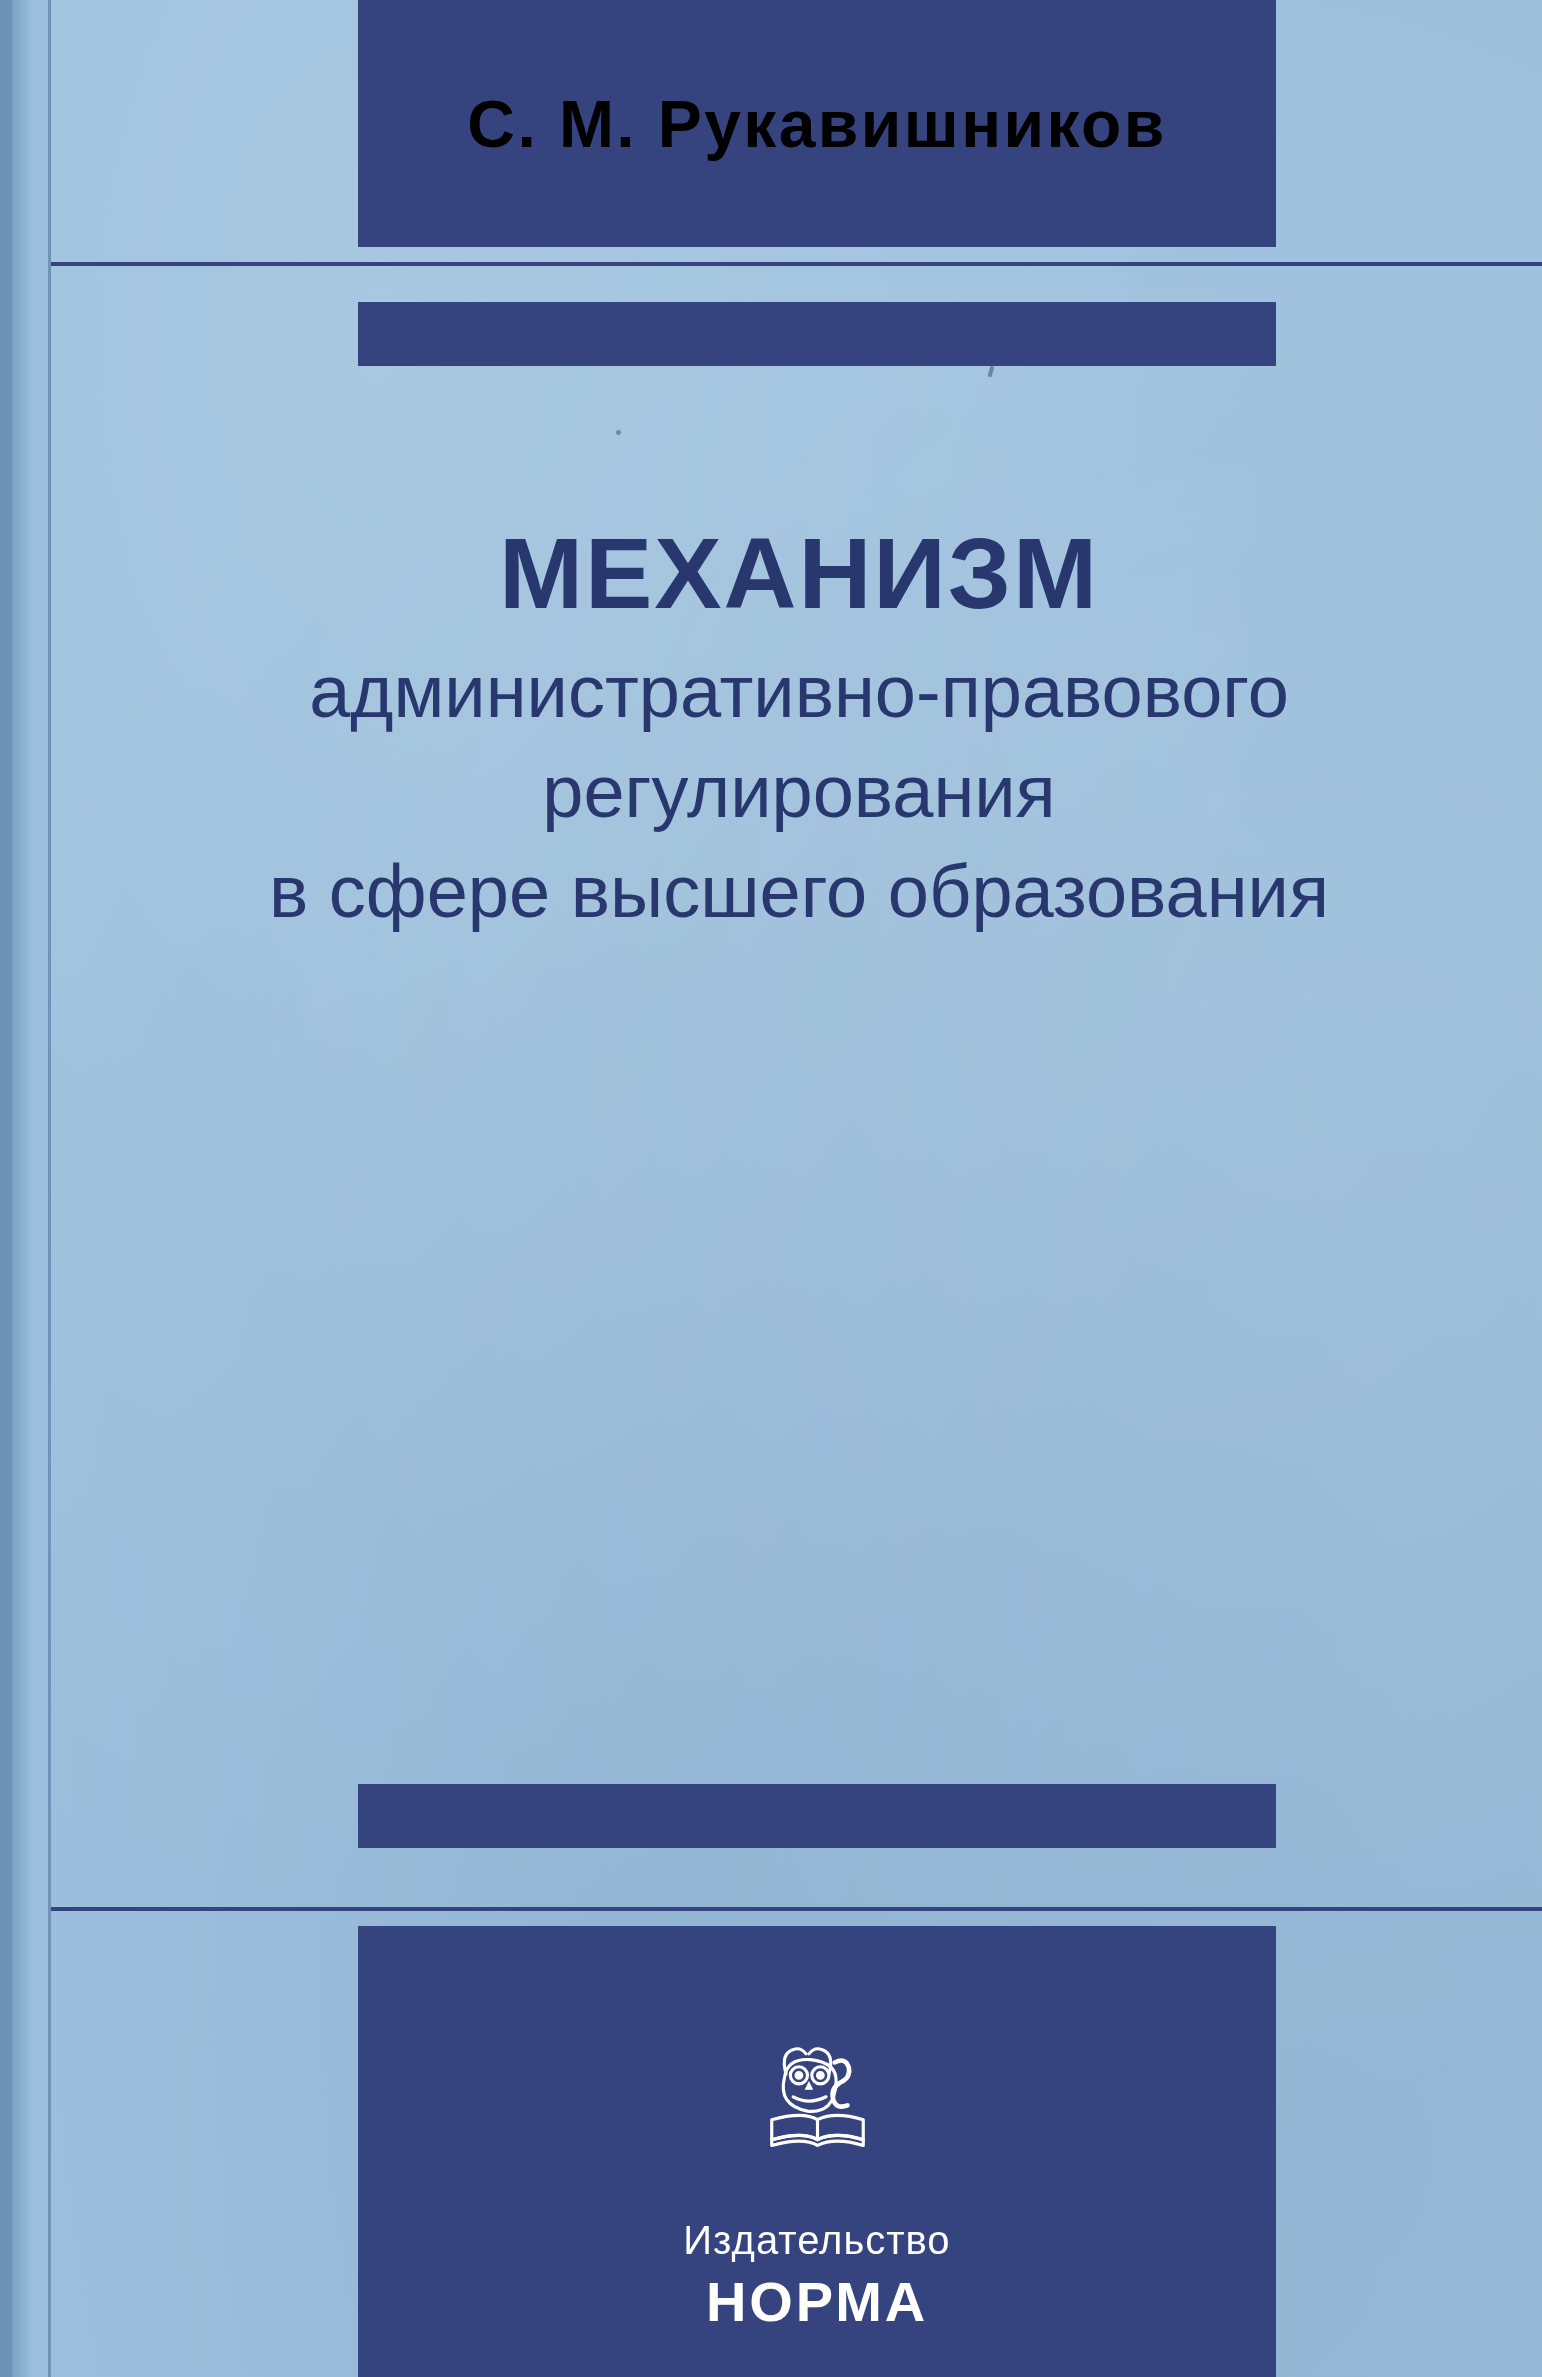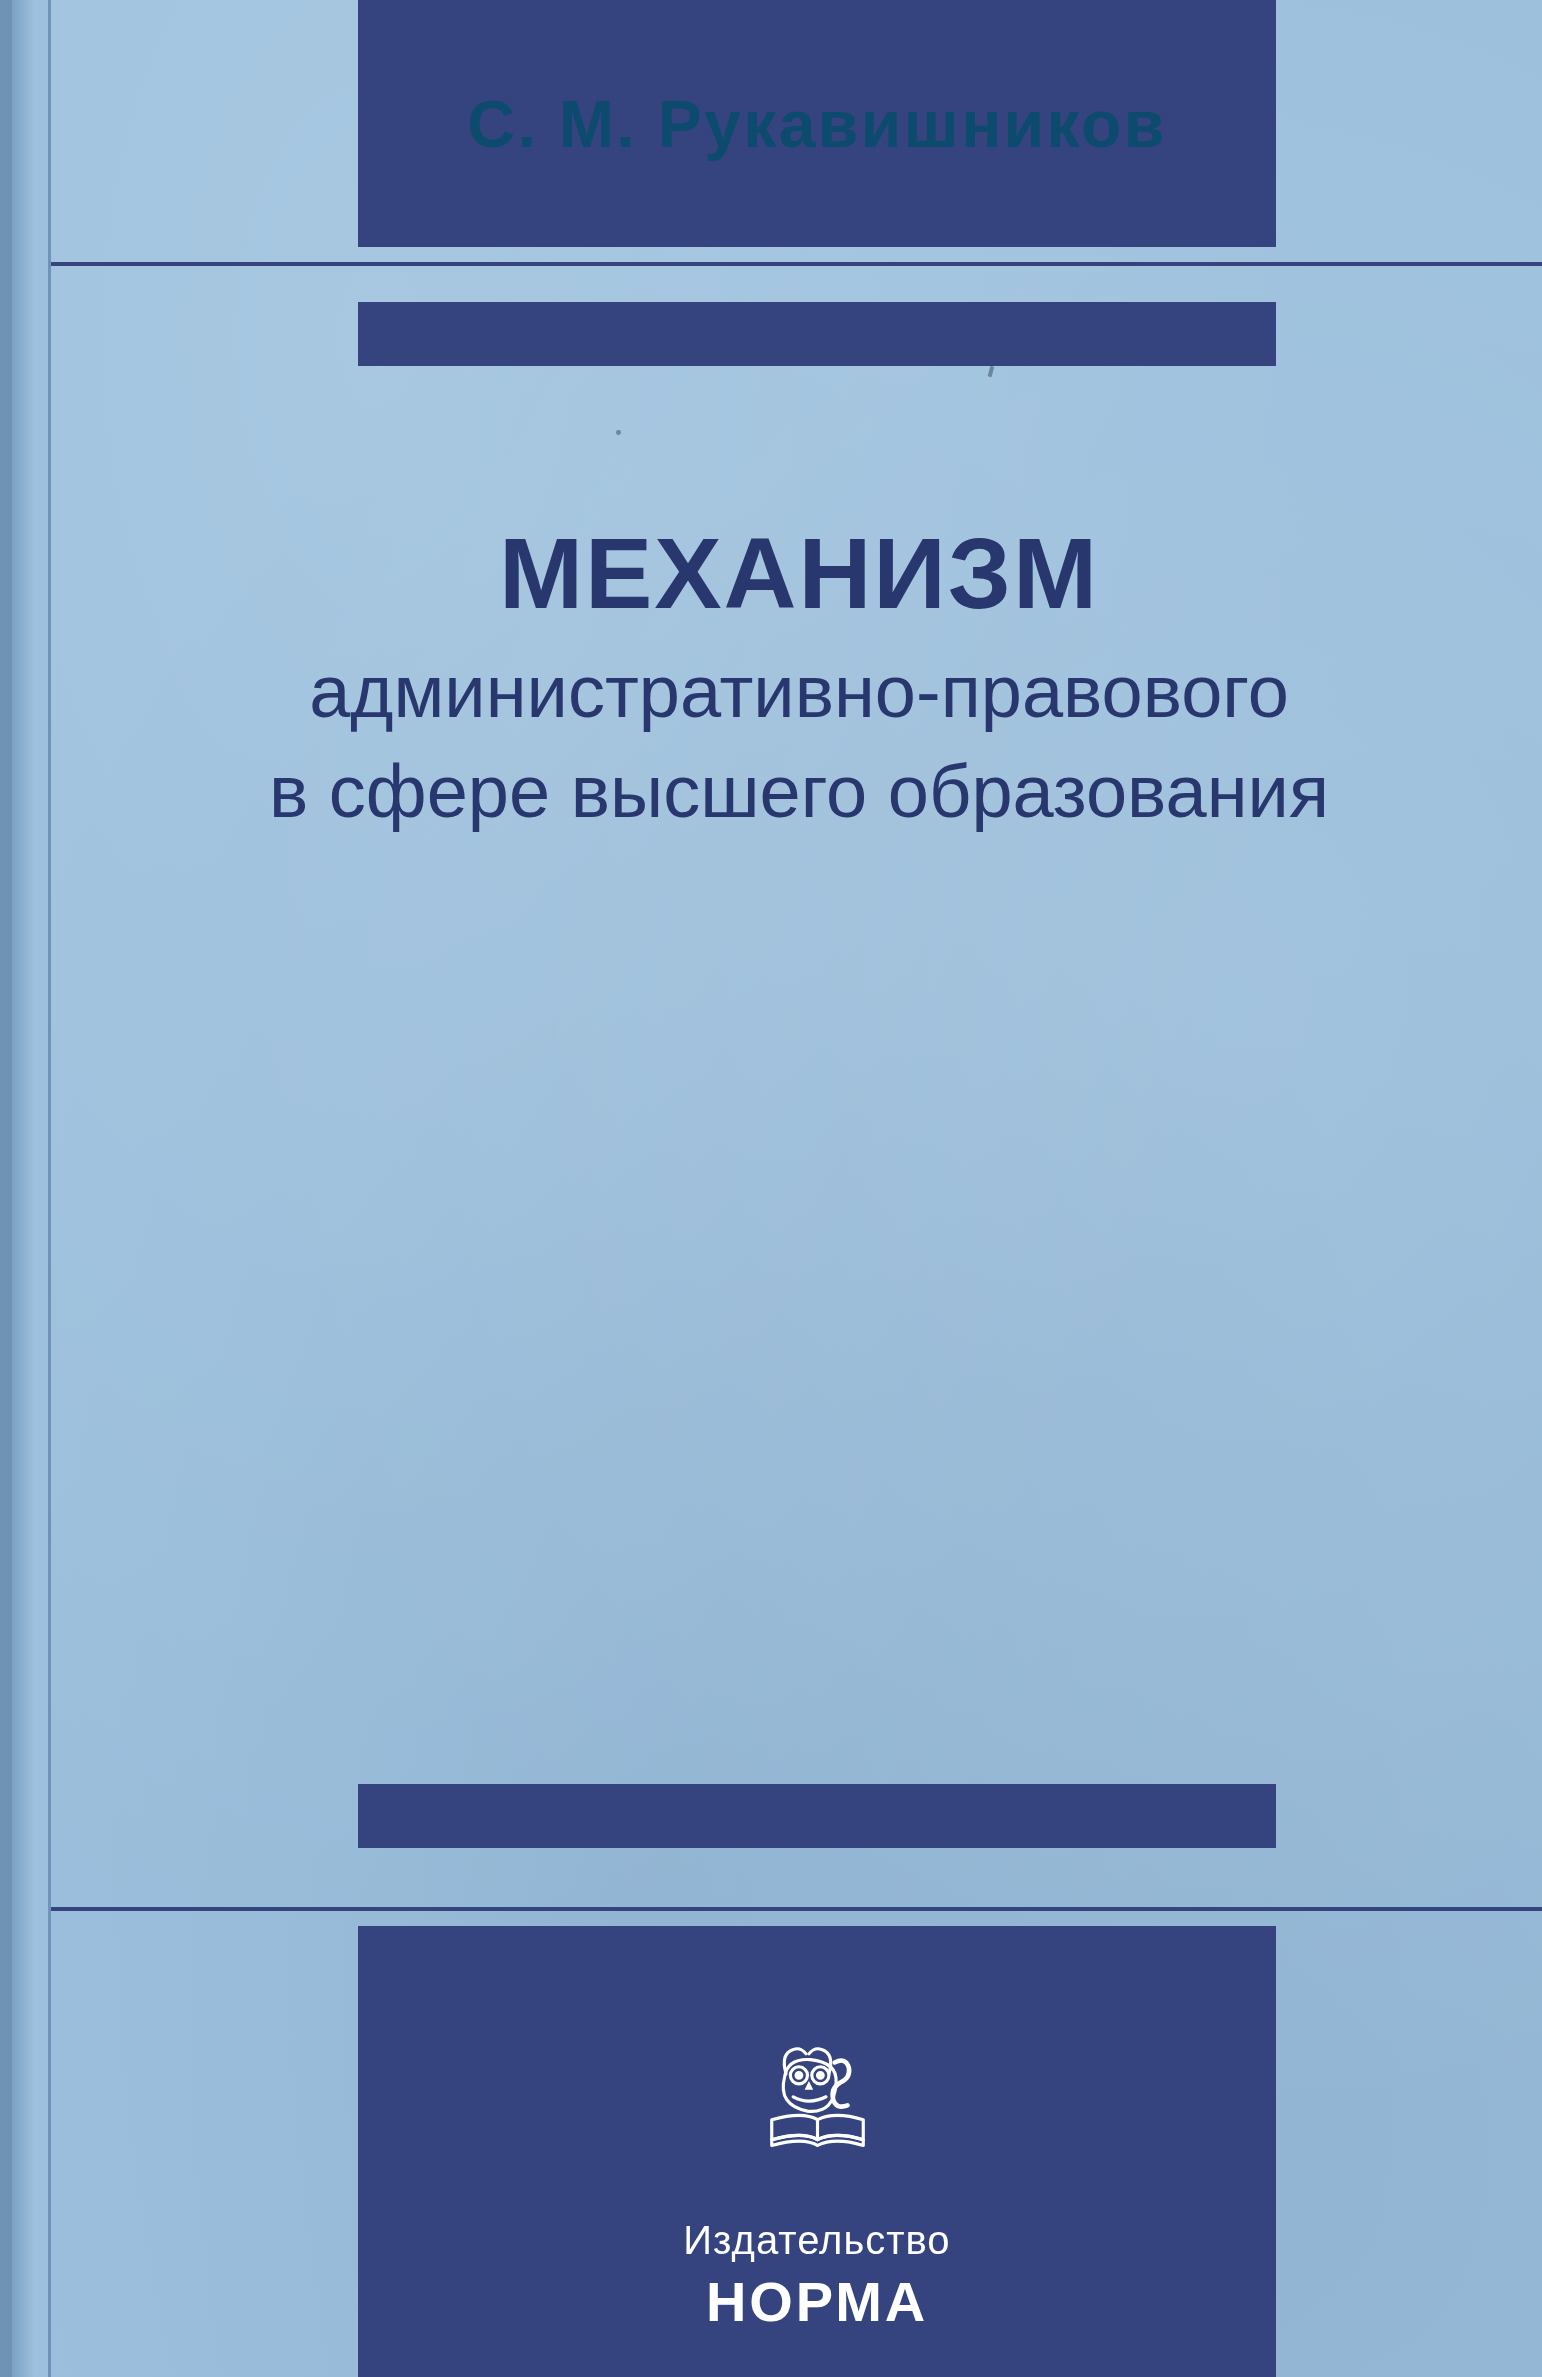--- a/index.html
+++ b/index.html
@@ -75,21 +75,21 @@
   }
   .author-text {
     position: absolute;
     left: 358px;
     top: 0;
     width: 918px;
     height: 247px;
     display: flex;
     align-items: center;
     justify-content: center;
-    color: #0c4a6e;
+    color: #000000;
     font-weight: bold;
     font-size: 66px;
     letter-spacing: 2.4px;
     text-align: center;
     font-family: "Liberation Sans", sans-serif;
   }
   .rule-top {
     left: 51px;
     top: 262px;
     width: 1491px;
@@ -209,20 +209,21 @@
   <div class="rule-top"></div>
 
   <div class="band band-upper"></div>
 
   <div class="speck" style="left:616px; top:430px; width:4.8px; height:4.8px;"></div>
   <div class="speck" style="left:989px; top:366px; width:3.8px; height:10.5px; border-radius:1px; transform:rotate(15deg);"></div>
 
   <div class="title-block">
     <div class="title-main">МЕХАНИЗМ</div>
     <div class="title-line">административно-правового</div>
+    <div class="title-line">регулирования</div>
     <div class="title-line">в сфере высшего образования</div>
   </div>
 
   <div class="band band-lower"></div>
   <div class="rule-bottom"></div>
 
   <div class="band publisher-band"></div>
   <div class="publisher-inner">
     <div class="logo">
       <svg width="143" height="143" viewBox="0 0 100 100" fill="none" stroke="#ffffff" stroke-width="2.2" stroke-linecap="round" stroke-linejoin="round">

